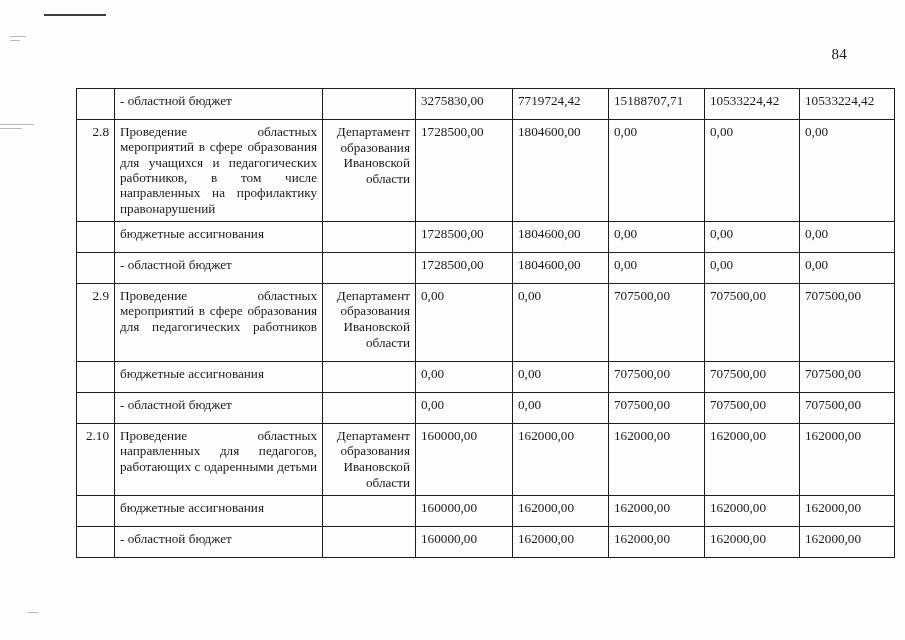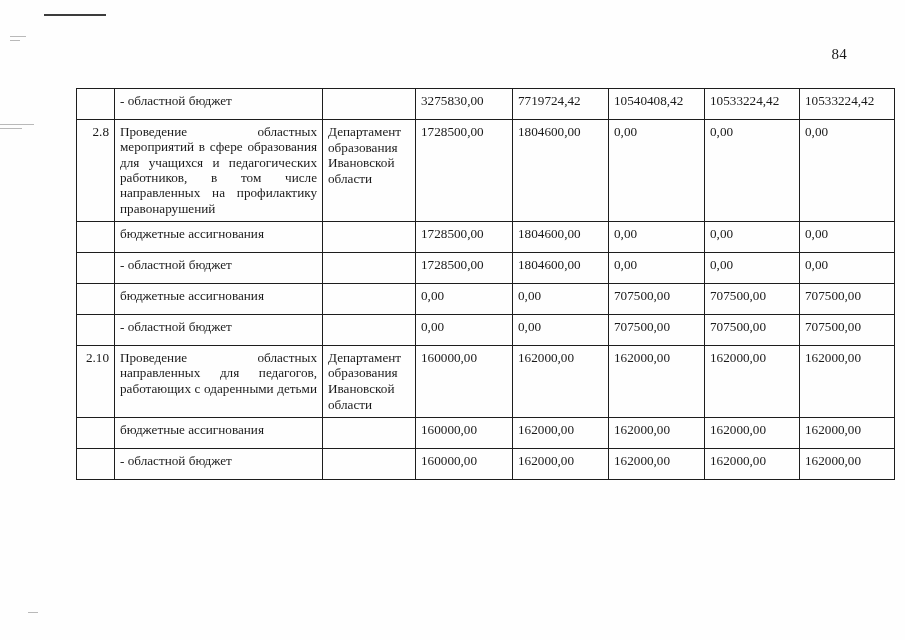--- a/index.html
+++ b/index.html
@@ -84,21 +84,21 @@
   .cell-name {
     text-align: justify;
     text-align-last: justify;
     hyphens: manual;
   }
   .cell-name.plain {
     text-align: left;
     text-align-last: left;
   }
   .cell-exec {
-    text-align: left;
+    text-align: right;
     line-height: 1.18;
   }
   .cell-val {
     text-align: left;
     padding-right: 10px;
     white-space: nowrap;
   }
   .row-tall td { height: 86px; }
   .row-tall-sm td { height: 68px; }
   .row-mid td { height: 58px; margin-top: 14px; }
@@ -131,21 +131,21 @@
           <col class="c-v5">
       </colgroup>
       <tbody>
 
         <tr class="row-short">
           <td class="cell-num"></td>
           <td class="cell-name plain">- областной бюджет</td>
           <td class="cell-exec"></td>
           <td class="cell-val">3275830,00</td>
           <td class="cell-val">7719724,42</td>
-          <td class="cell-val">10540408,42</td>
+          <td class="cell-val">15188707,71</td>
           <td class="cell-val">10533224,42</td>
           <td class="cell-val">10533224,42</td>
         </tr>
 
         <tr class="row-tall">
           <td class="cell-num">2.8</td>
           <td class="cell-name">Проведение областных мероприятий в сфере образования для учащихся и педагогических работников, в том числе направленных на профилактику правонарушений</td>
           <td class="cell-exec">Департамент образования Ивановской области</td>
           <td class="cell-val">1728500,00</td>
           <td class="cell-val">1804600,00</td>
@@ -169,20 +169,30 @@
           <td class="cell-num"></td>
           <td class="cell-name plain">- областной бюджет</td>
           <td class="cell-exec"></td>
           <td class="cell-val">1728500,00</td>
           <td class="cell-val">1804600,00</td>
           <td class="cell-val">0,00</td>
           <td class="cell-val">0,00</td>
           <td class="cell-val">0,00</td>
         </tr>
 
+        <tr class="row-tall-sm">
+          <td class="cell-num">2.9</td>
+          <td class="cell-name">Проведение областных мероприятий в сфере образования для педагогических работников</td>
+          <td class="cell-exec">Департамент образования Ивановской области</td>
+          <td class="cell-val">0,00</td>
+          <td class="cell-val">0,00</td>
+          <td class="cell-val">707500,00</td>
+          <td class="cell-val">707500,00</td>
+          <td class="cell-val">707500,00</td>
+        </tr>
 
         <tr class="row-short">
           <td class="cell-num"></td>
           <td class="cell-name plain">бюджетные ассигнования</td>
           <td class="cell-exec"></td>
           <td class="cell-val">0,00</td>
           <td class="cell-val">0,00</td>
           <td class="cell-val">707500,00</td>
           <td class="cell-val">707500,00</td>
           <td class="cell-val">707500,00</td>

